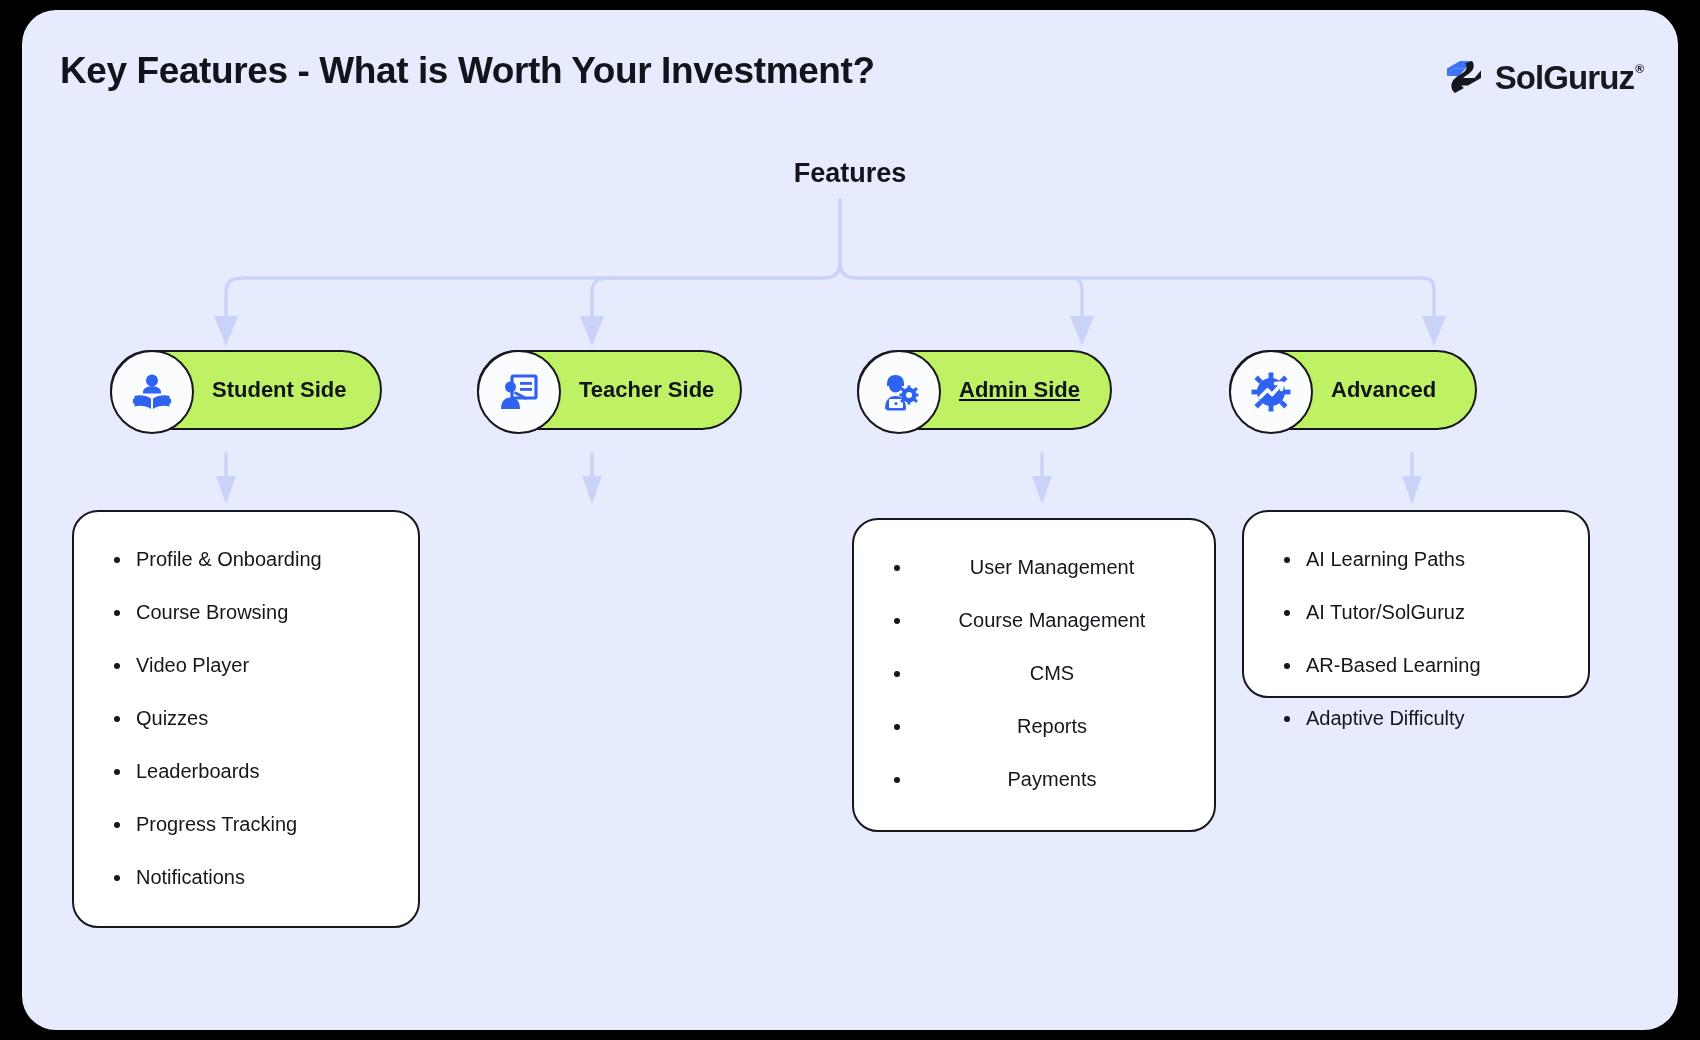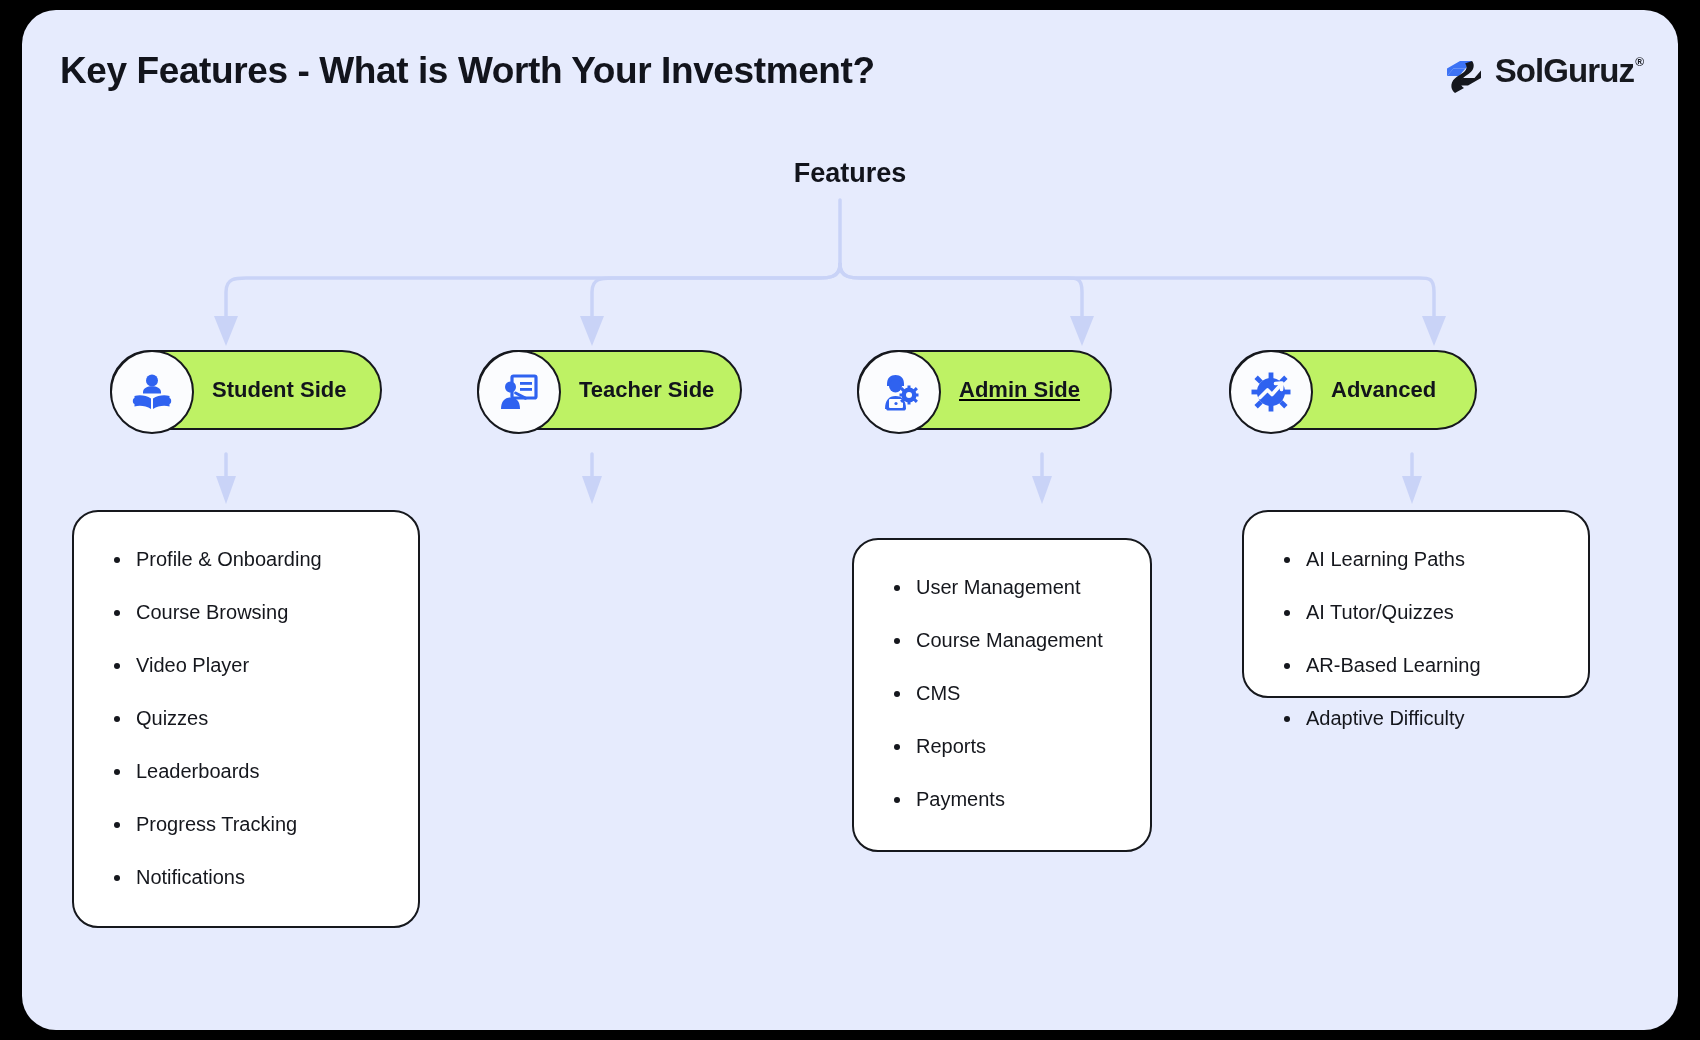--- a/index.html
+++ b/index.html
@@ -40,20 +40,21 @@
     color: #12141c;
     letter-spacing: -0.4px;
     white-space: nowrap;
   }
 
   #brand-logo {
     position: absolute;
     right: 34px;
     top: 44px;
     display: flex;
+    align-items: center;
     gap: 8px;
   }
   #brand-mark { display: block; }
   #brand-wordmark-wrap {
     position: relative;
     display: flex;
     align-items: flex-start;
   }
   #brand-wordmark {
     font-size: 33px;
@@ -288,32 +289,32 @@
       <li class="leaf-item">Course Browsing</li>
       <li class="leaf-item">Video Player</li>
       <li class="leaf-item">Quizzes</li>
       <li class="leaf-item">Leaderboards</li>
       <li class="leaf-item">Progress Tracking</li>
       <li class="leaf-item">Notifications</li>
     </ul>
   </div>
 
 
-  <div class="leaf-box" style="left:830px; top:528px; width:300px; height:314px;">
+  <div class="leaf-box" style="left:830px; top:508px; width:364px; height:314px;text-align:center;">
     <ul class="leaf-list">
       <li class="leaf-item">User Management</li>
       <li class="leaf-item">Course Management</li>
       <li class="leaf-item">CMS</li>
       <li class="leaf-item">Reports</li>
       <li class="leaf-item">Payments</li>
     </ul>
   </div>
 
   <div class="leaf-box" style="left:1220px; top:500px; width:348px; height:188px;">
     <ul class="leaf-list">
       <li class="leaf-item">AI Learning Paths</li>
-      <li class="leaf-item">AI Tutor/Quizzes</li>
+      <li class="leaf-item">AI Tutor/SolGuruz</li>
       <li class="leaf-item">AR-Based Learning</li>
       <li class="leaf-item">Adaptive Difficulty</li>
     </ul>
   </div>
 
 </div>
 
 </body></html>

